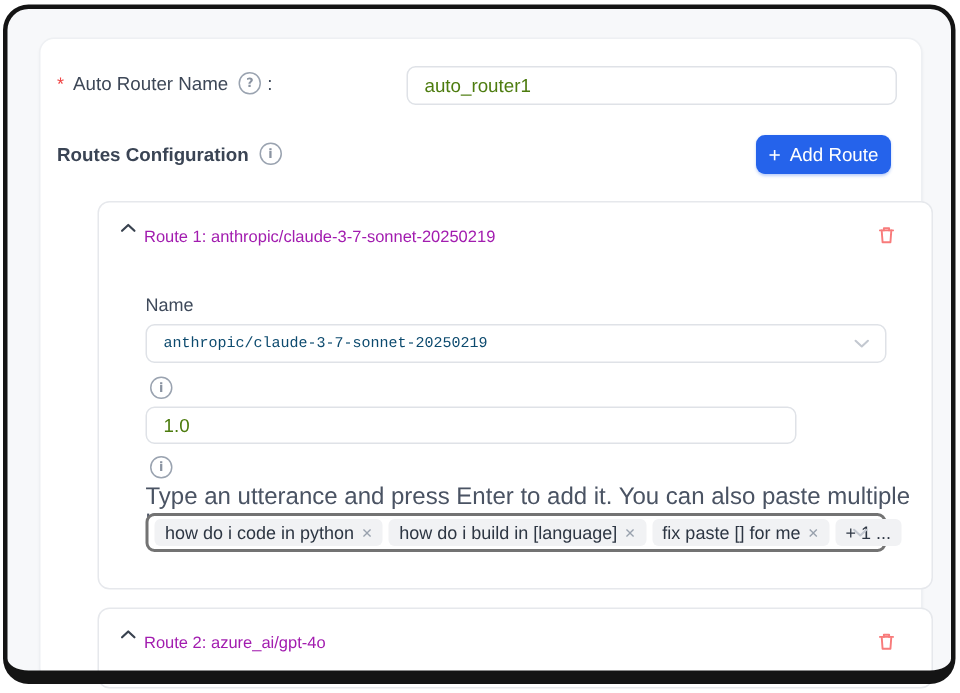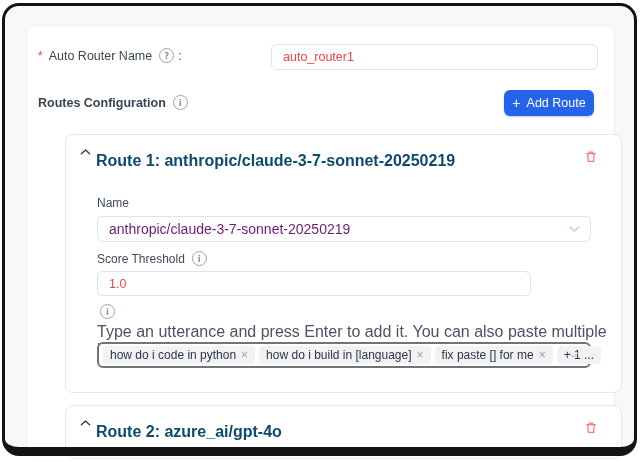--- a/index.html
+++ b/index.html
@@ -32,44 +32,44 @@
   .lbl-med{font-weight:500;}
   .help-circle{
     width:13px;height:13px;border:1px solid #9aa3b0;border-radius:50%;
     display:inline-flex;align-items:center;justify-content:center;
     font-size:8.5px;font-weight:700;color:#8a93a1;margin-left:3px;
     font-family:"DejaVu Sans",sans-serif;
   }
   .colon{color:#3d4757;}
   .text-input{
     box-sizing:border-box;border:1px solid #dfe2e7;border-radius:6px;
-    background:#fff;font-size:12.5px;color:#ef4444;padding:0 11px;outline:none;
+    background:#fff;font-size:12.5px;color:#4d7c0f;padding:0 11px;outline:none;
     font-family:"Liberation Sans","DejaVu Sans",sans-serif;width:100%;height:100%;
   }
   .btn-primary{
     display:flex;align-items:center;justify-content:center;gap:6px;
     background:#2563eb;color:#fff;border:none;border-radius:6px;
     font-size:12.5px;font-weight:500;cursor:pointer;width:100%;height:100%;
     font-family:"Liberation Sans","DejaVu Sans",sans-serif;
     box-shadow:0 1px 2px rgba(37,99,235,.3);
   }
   .btn-plus{font-size:14px;font-weight:400;line-height:1;margin-top:-1px;}
   .route-panel{
     position:absolute;left:38px;width:555px;background:#fff;
     border:1px solid #e6e8ec;border-radius:8px;
   }
-  .panel-title{font-size:16px;font-weight:700;color:#0c4a6e;}
+  .panel-title{font-size:11px;font-weight:400;color:#a21caf;}
   .chevron-btn{background:none;border:none;padding:0;cursor:pointer;display:flex;}
   .trash-btn{background:none;border:none;padding:0;cursor:pointer;display:flex;}
   .field-label{display:flex;align-items:center;gap:4px;font-size:12px;font-weight:500;color:#3f4a5b;}
   .select-box{
     box-sizing:border-box;width:494px;height:26px;border:1px solid #dfe2e7;border-radius:6px;
     background:#fff;display:flex;align-items:center;padding:0 28px 0 11px;cursor:pointer;
   }
-  .select-text{font-size:14px;color:#701a75;white-space:nowrap;overflow:hidden;}
+  .select-text{font-size:10px;color:#0c4a6e;white-space:nowrap;overflow:hidden;font-family:Liberation Mono, monospace;}
   .select-arrow{position:absolute;right:10px;top:50%;transform:translateY(-50%);display:flex;}
   .helper-text{font-size:16px;color:#4a5363;}
   .tags-box{
     box-sizing:border-box;width:494px;height:26px;border:2px solid #737373;border-radius:6px;
     background:#fff;display:flex;align-items:center;gap:4px;padding:0 28px 0 4px;cursor:text;
   }
   .tag{
     display:inline-flex;align-items:center;gap:5px;height:18px;
     background:#f1f2f4;border-radius:4px;padding:0 7px;
     font-size:12px;font-weight:500;color:#2d3643;white-space:nowrap;
@@ -125,21 +125,20 @@
     <div class="abs select-box" style="left:31px;top:81px;">
       <span class="select-text">anthropic/claude-3-7-sonnet-20250219</span>
       <span class="select-arrow">
         <svg width="11" height="8" viewBox="0 0 12 8" fill="none" stroke="#c3c8d0" stroke-width="1.5" stroke-linecap="round" stroke-linejoin="round">
             <path d="M1.5 2L6 6.2 10.5 2"></path>
           </svg>
       </span>
     </div>
 
     <div class="abs field-label" style="left:31px;top:116px;">
-      <span>Score Threshold</span>
       <span class="help-circle">i</span>
     </div>
     <div class="abs" style="left:31px;top:136px;width:434px;height:25px;">
       <input class="text-input" type="text" value="1.0" style="">
     </div>
 
     <div class="abs field-label" style="left:31px;top:169px;">
       <span class="help-circle">i</span>
     </div>
     <div class="abs helper-text" style="left:31px;top:188px;">Type an utterance and press Enter to add it. You can also paste multiple lines.</div>

